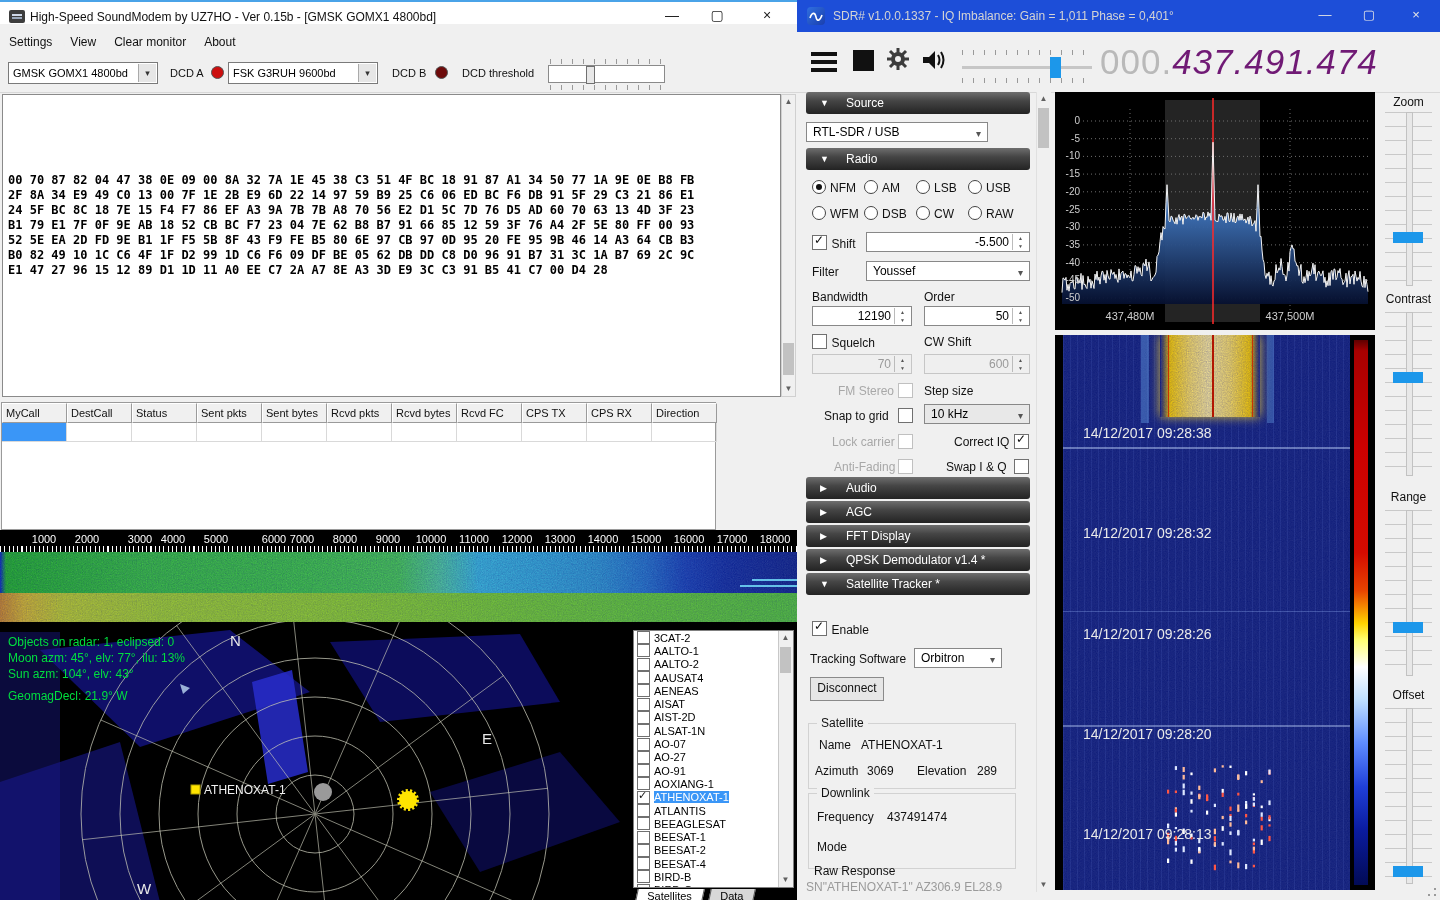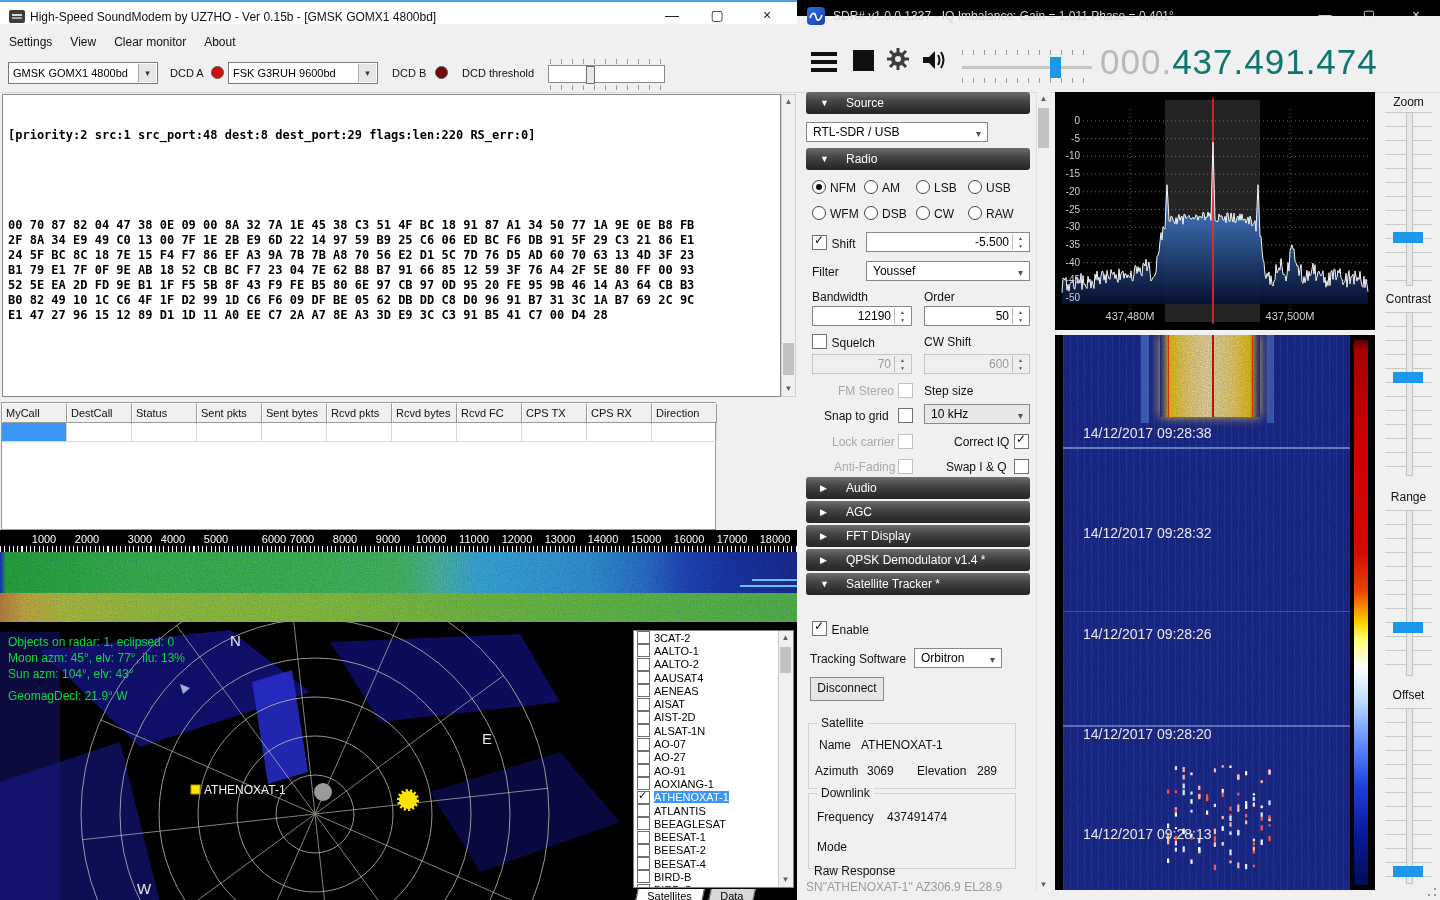--- a/index.html
+++ b/index.html
@@ -57,28 +57,28 @@
   .cb{display:inline-block;width:11px;height:11px;border:1px solid #707070;background:#fff;margin:0 4px 0 3px;flex:none;position:relative;}
   .cb.checked::after{content:"✓";position:absolute;left:0px;top:-3px;font-size:11px;color:#111;}
   .sl-scroll{position:absolute;right:0;top:0;width:14px;height:256px;background:#f0f0f0;border-left:1px solid #c8c8c8;}
   .sattabs{left:636px;top:884px;height:16px;}
   .tab{display:inline-block;height:16px;padding:0 10px;font-size:11px;line-height:15px;color:#000;border:1px solid #555;border-top:none;transform:skewX(-12deg);background:#d8d8d8;margin-right:2px;}
   .tab span{display:inline-block;transform:skewX(12deg);}
   .tab.active{background:#fff;}
 
   
   #sdr{left:797px;top:0;width:643px;height:900px;background:#f0f0f0;}
-  .sdr-titlebar{left:0;top:0;width:643px;height:16px;background:#000000;}
+  .sdr-titlebar{left:0;top:0;width:643px;height:32px;background:#1d4ed8;}
   .sdr-title{left:36px;top:9px;font-size:12px;color:#d4d4d4;}
   .sdr-winbtn{width:40px;height:30px;top:0;text-align:center;line-height:30px;font-size:13px;color:#e6e6e6;}
   .sdr-logo{left:10px;top:7px;width:18px;height:18px;border-radius:4px;background:linear-gradient(135deg,#2f6fe0,#1a3fae);}
   .sdr-toolbar{left:0;top:32px;width:643px;height:60px;background:#f0f0f0;border-bottom:1px solid #d8d8d8;}
   .hambar{width:26px;height:4px;background:#111;margin-bottom:4px;}
   .freq-muted{color:#b9b9b9;}
-  .freq-active{color:#0f766e;}
+  .freq-active{color:#701a75;font-style:italic;}
   .freqwrap{font-size:35px;letter-spacing:1px;font-family:"Liberation Sans",sans-serif;font-weight:400;}
 
   .sec-hdr{width:224px;height:22px;border-radius:3px;background:linear-gradient(#6e6e6e,#454545 40%,#232323);color:#fff;font-size:12px;line-height:22px;}
   .sec-hdr .tri{position:absolute;left:14px;top:0;font-size:9px;line-height:22px;color:#fff;}
   .sec-hdr .hdr-label{position:absolute;left:40px;top:0;line-height:22px;}
   .drop{background:#fff;border:1px solid #888;height:20px;box-sizing:border-box;font-size:12px;line-height:18px;padding-left:6px;color:#000;}
   .drop .arr{position:absolute;right:6px;top:2px;font-size:10px;color:#555;}
   .spin{background:#fff;border:1px solid #888;height:20px;box-sizing:border-box;font-size:12px;line-height:18px;text-align:right;padding-right:20px;color:#000;}
   .spin .ud{position:absolute;right:1px;top:1px;width:15px;height:16px;border-left:1px solid #bbb;font-size:5px;color:#555;text-align:center;line-height:8px;}
   .spin.dis{background:#efefef;border-color:#c6c6c6;color:#9a9a9a;}
@@ -151,21 +151,20 @@
       <div class="a lbl" style="left:462px;top:13px">DCD threshold</div>
       <div class="a tickstrip" style="left:550px;top:5px;width:114px"></div>
       <div class="a sm-slider" style="left:548px;top:11px;width:117px">
         <div class="a sm-thumb" style="left:37px"></div>
       </div>
       <div class="a tickstrip" style="left:550px;top:31px;width:114px"></div>
     </div>
 
     <div class="a sm-monitor">
       <div class="mono" style="padding:3px 0 0 5px">
-        <div>[priority:2 src:1 src_port:48 dest:8 dest_port:29 flags:len:220 RS_err:0]</div>
         <div>
           
         <div class="hexline">00 70 87 82 04 47 38 0E 09 00 8A 32 7A 1E 45 38 C3 51 4F BC 18 91 87 A1 34 50 77 1A 9E 0E B8 FB</div><div class="hexline">2F 8A 34 E9 49 C0 13 00 7F 1E 2B E9 6D 22 14 97 59 B9 25 C6 06 ED BC F6 DB 91 5F 29 C3 21 86 E1</div><div class="hexline">24 5F BC 8C 18 7E 15 F4 F7 86 EF A3 9A 7B 7B A8 70 56 E2 D1 5C 7D 76 D5 AD 60 70 63 13 4D 3F 23</div><div class="hexline">B1 79 E1 7F 0F 9E AB 18 52 CB BC F7 23 04 7E 62 B8 B7 91 66 85 12 59 3F 76 A4 2F 5E 80 FF 00 93</div><div class="hexline">52 5E EA 2D FD 9E B1 1F F5 5B 8F 43 F9 FE B5 80 6E 97 CB 97 0D 95 20 FE 95 9B 46 14 A3 64 CB B3</div><div class="hexline">B0 82 49 10 1C C6 4F 1F D2 99 1D C6 F6 09 DF BE 05 62 DB DD C8 D0 96 91 B7 31 3C 1A B7 69 2C 9C</div><div class="hexline">E1 47 27 96 15 12 89 D1 1D 11 A0 EE C7 2A A7 8E A3 3D E9 3C C3 91 B5 41 C7 00 D4 28</div></div>
         <div>&nbsp;</div>
         
         
         
       </div>
     </div>
     <div class="a sm-vscroll">

